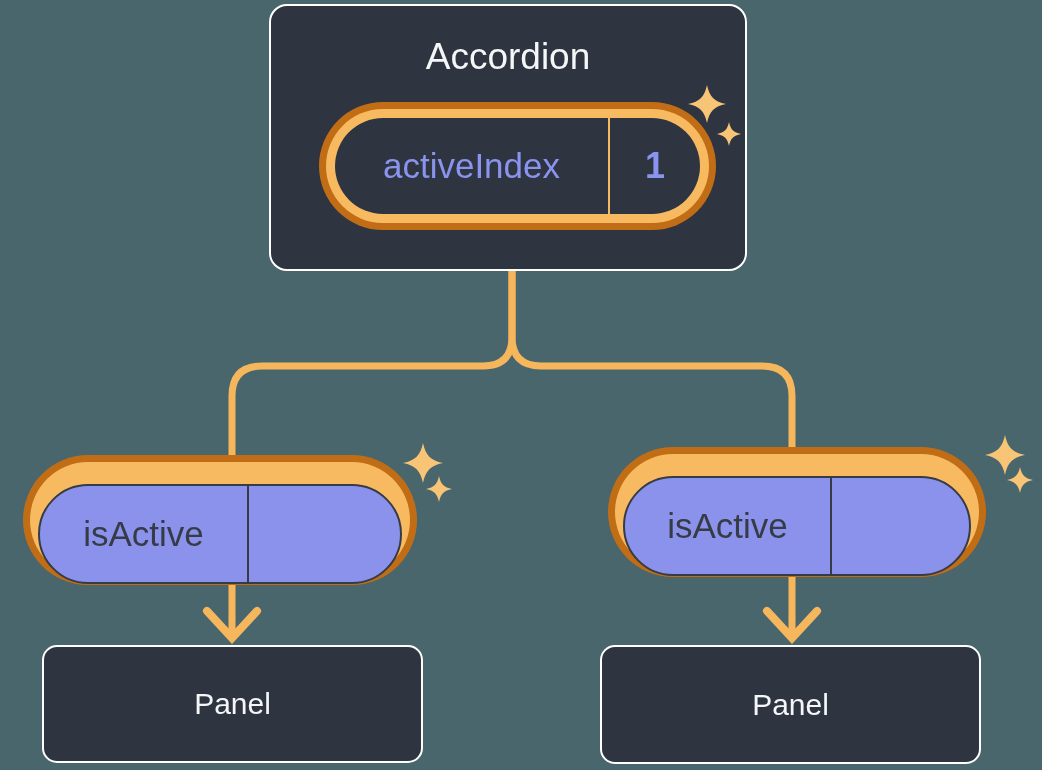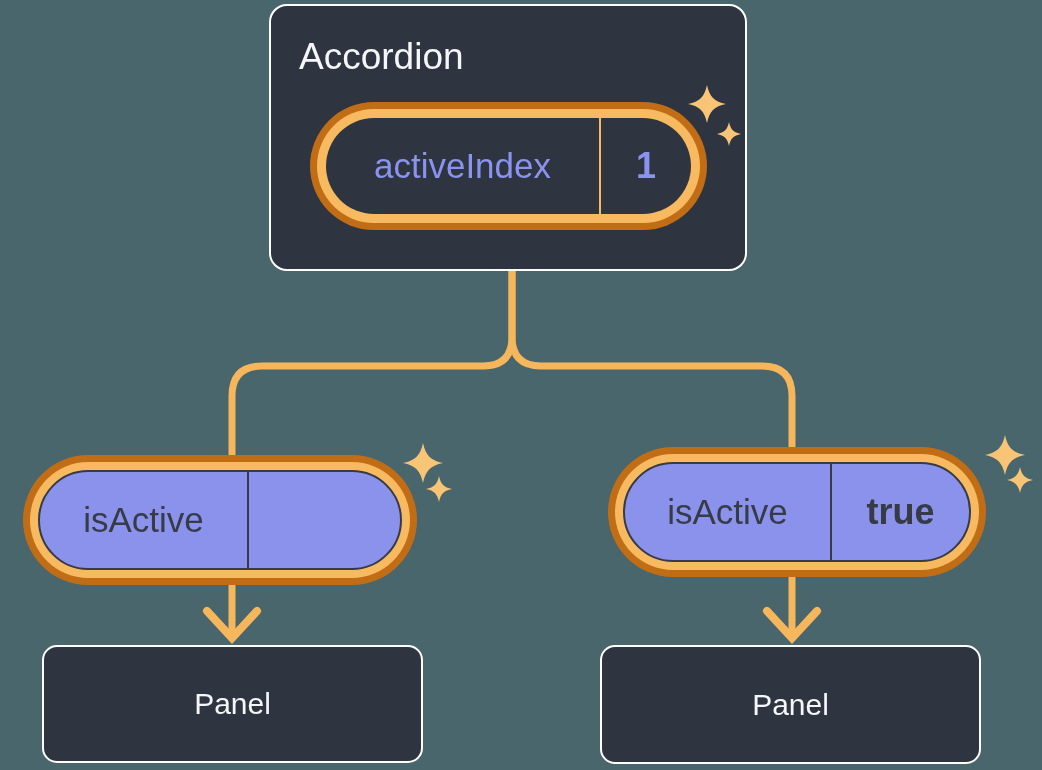--- a/index.html
+++ b/index.html
@@ -25,51 +25,51 @@
   svg.overlay{position:absolute;left:0;top:0;width:1042px;height:770px;pointer-events:none;}
   .lines{z-index:1;}
   .sparkles{z-index:5;}
 
   .node{
     position:absolute;background:var(--box);
     border:2.5px solid var(--box-border);border-radius:18px;z-index:2;
   }
   .root-box{left:269px;top:4px;width:478px;height:267px;}
   .root-title{
-    position:absolute;top:30px;left:0;width:100%;
-    font-size:37px;font-weight:500;color:var(--text-light);margin-left:28px;
+    position:absolute;top:30px;left:0;width:100%;text-align:center;
+    font-size:37px;font-weight:500;color:var(--text-light);
   }
   .panel{border-radius:15px;display:flex;align-items:center;justify-content:center;}
   .panel-left{left:42px;top:645px;width:381px;height:118px;}
   .panel-right{left:600px;top:645px;width:381px;height:119px;}
   .panel-label{font-size:30px;font-weight:500;color:var(--text-light);}
 
   
   .pill-outer{position:absolute;z-index:3;background:var(--orange-dark);border-radius:999px;padding:7px;}
   .pill-mid{background:var(--orange-ring);border-radius:999px;height:100%;}
   .pill-body{
     border-radius:999px;height:100%;display:flex;align-items:stretch;overflow:hidden;
   }
   .pill-section{display:flex;align-items:center;justify-content:center;}
   .pill-divider{width:2px;}
   .pill-label-text{font-size:35px;font-weight:500;}
   .pill-value-text{font-size:36px;font-weight:700;}
 
   
-  .state-pill{left:310px;top:102px;width:397px;height:128px;}
+  .state-pill{left:319px;top:102px;width:397px;height:128px;}
   .state-pill .pill-mid{padding:9px;}
   .state-pill .pill-body{background:var(--box);}
   .state-pill .pill-divider{background:var(--orange-ring);}
   .state-pill .pill-label-text,.state-pill .pill-value-text{color:var(--purple-text);}
   .state-pill .sec-label{width:273px;}
   .state-pill .sec-value{flex:1;}
 
   
   .prop-pill .pill-mid{padding:8px;}
-  .prop-pill .pill-body{background:var(--purple);border:2px solid var(--dark-text);}
+  .prop-pill .pill-body{background:var(--purple);border:2px solid var(--dark-text);margin-top:14px;}
   .prop-pill .pill-divider{background:var(--dark-text);}
   .prop-pill .pill-label-text,.prop-pill .pill-value-text{color:var(--dark-text);}
   .prop-pill-left{left:23px;top:455px;width:394px;height:130px;}
   .prop-pill-left .sec-label{width:207px;}
   .prop-pill-left .sec-value{flex:1;}
   .prop-pill-right{left:608px;top:447px;width:378px;height:130px;}
   .prop-pill-right .sec-label{width:205px;}
   .prop-pill-right .sec-value{flex:1;}
 </style>
 </head>
@@ -113,23 +113,20 @@
     </div>
   </div>
 
   <div class="pill-outer prop-pill prop-pill-right">
     <div class="pill-mid">
       <div class="pill-body">
         <div class="pill-section sec-label">
           <span class="pill-label-text">isActive</span>
         </div>
         <div class="pill-divider"></div>
-        <div class="pill-section sec-value">
-          <span class="pill-value-text">true</span>
-        </div>
       </div>
     </div>
   </div>
 
   <div class="node panel panel-left">
     <span class="panel-label">Panel</span>
   </div>
   <div class="node panel panel-right">
     <span class="panel-label">Panel</span>
   </div>

